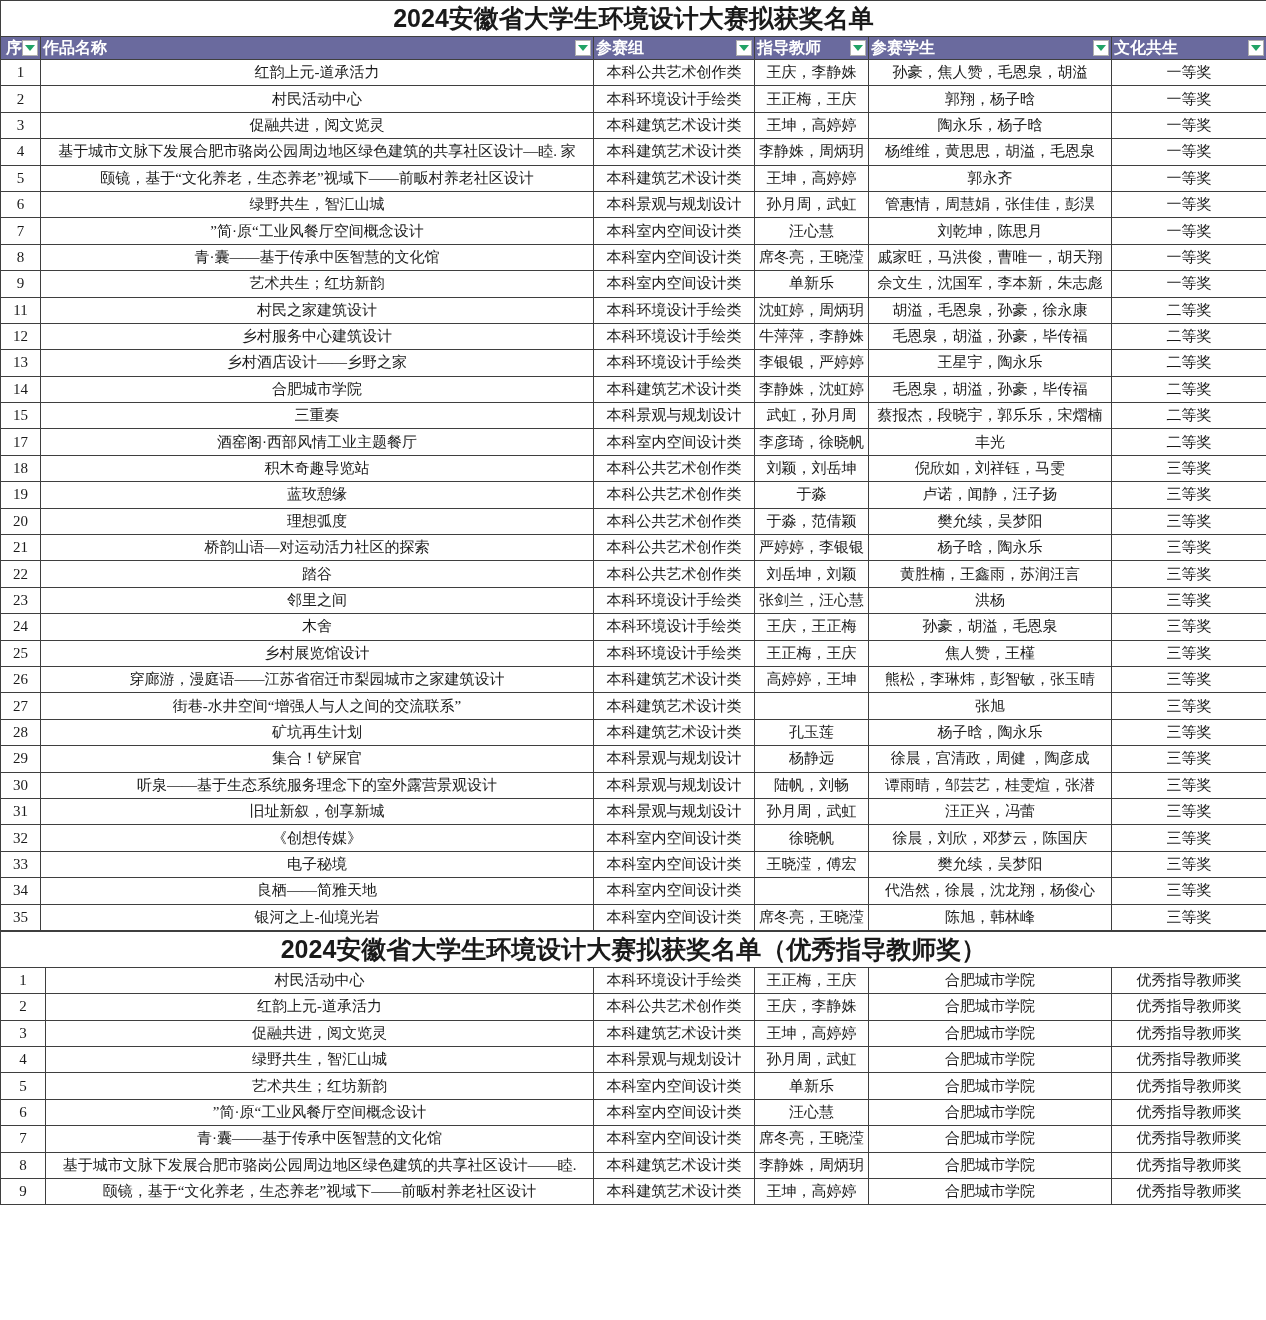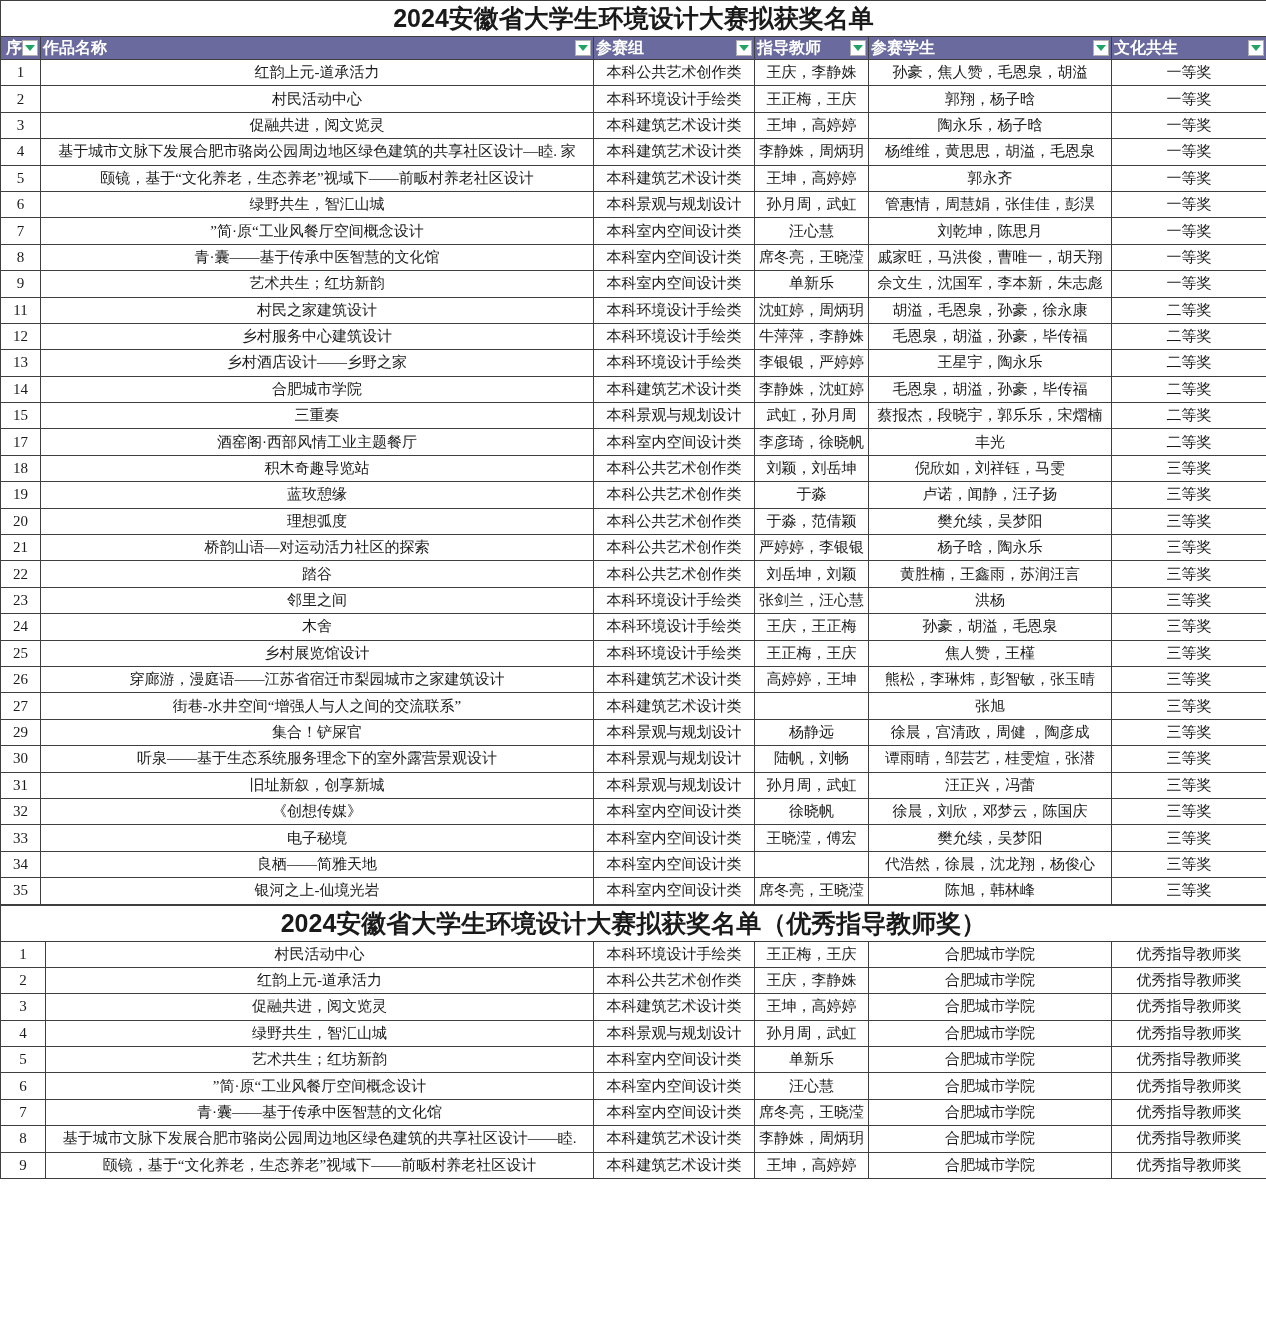--- a/index.html
+++ b/index.html
@@ -321,20 +321,28 @@
         </tr>
         <tr>
           <td class="col-no">27</td>
           <td class="col-title">街巷-水井空间“增强人与人之间的交流联系”</td>
           <td class="col-group">本科建筑艺术设计类</td>
           <td class="col-teachers"></td>
           <td class="col-students">张旭</td>
           <td class="col-award">三等奖</td>
         </tr>
         <tr>
+          <td class="col-no">28</td>
+          <td class="col-title">矿坑再生计划</td>
+          <td class="col-group">本科建筑艺术设计类</td>
+          <td class="col-teachers">孔玉莲</td>
+          <td class="col-students">杨子晗，陶永乐</td>
+          <td class="col-award">三等奖</td>
+        </tr>
+        <tr>
           <td class="col-no">29</td>
           <td class="col-title">集合！铲屎官</td>
           <td class="col-group">本科景观与规划设计</td>
           <td class="col-teachers">杨静远</td>
           <td class="col-students">徐晨，宫清政，周健 ，陶彦成</td>
           <td class="col-award">三等奖</td>
         </tr>
         <tr>
           <td class="col-no">30</td>
           <td class="col-title">听泉——基于生态系统服务理念下的室外露营景观设计</td>

